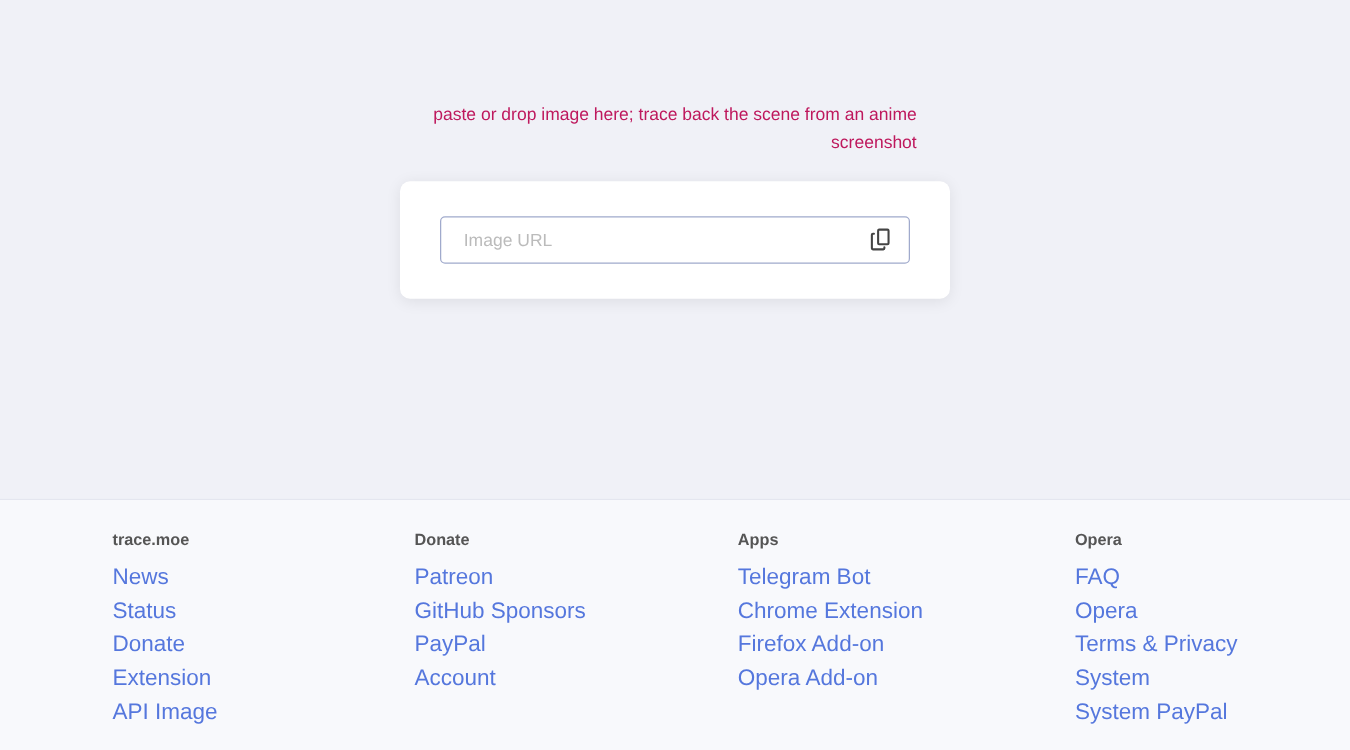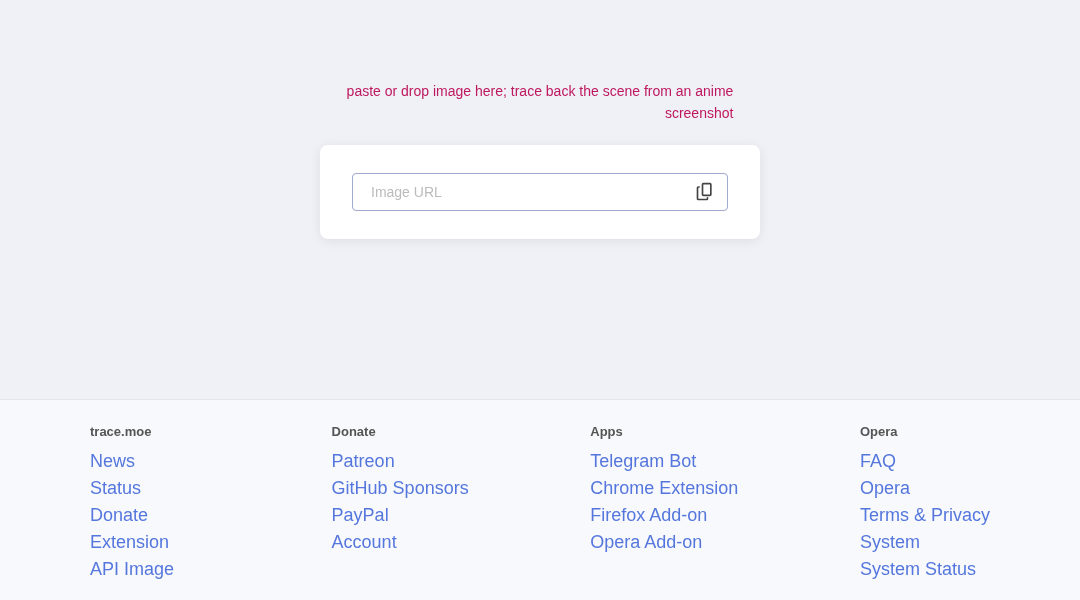--- a/index.html
+++ b/index.html
@@ -169,16 +169,16 @@
         <a href="#" class="footer-link">Chrome Extension</a>
         <a href="#" class="footer-link">Firefox Add-on</a>
         <a href="#" class="footer-link">Opera Add-on</a>
       </div>
       <div class="footer-col">
         <div class="footer-col-title">Opera</div>
         <a href="#" class="footer-link">FAQ</a>
         <a href="#" class="footer-link">Opera</a>
         <a href="#" class="footer-link">Terms &amp; Privacy</a>
         <a href="#" class="footer-link">System</a>
-        <a href="#" class="footer-link">System Status</a>
+        <a href="#" class="footer-link">System PayPal</a>
       </div>
     </div>
 </footer>
 
 </body></html>

